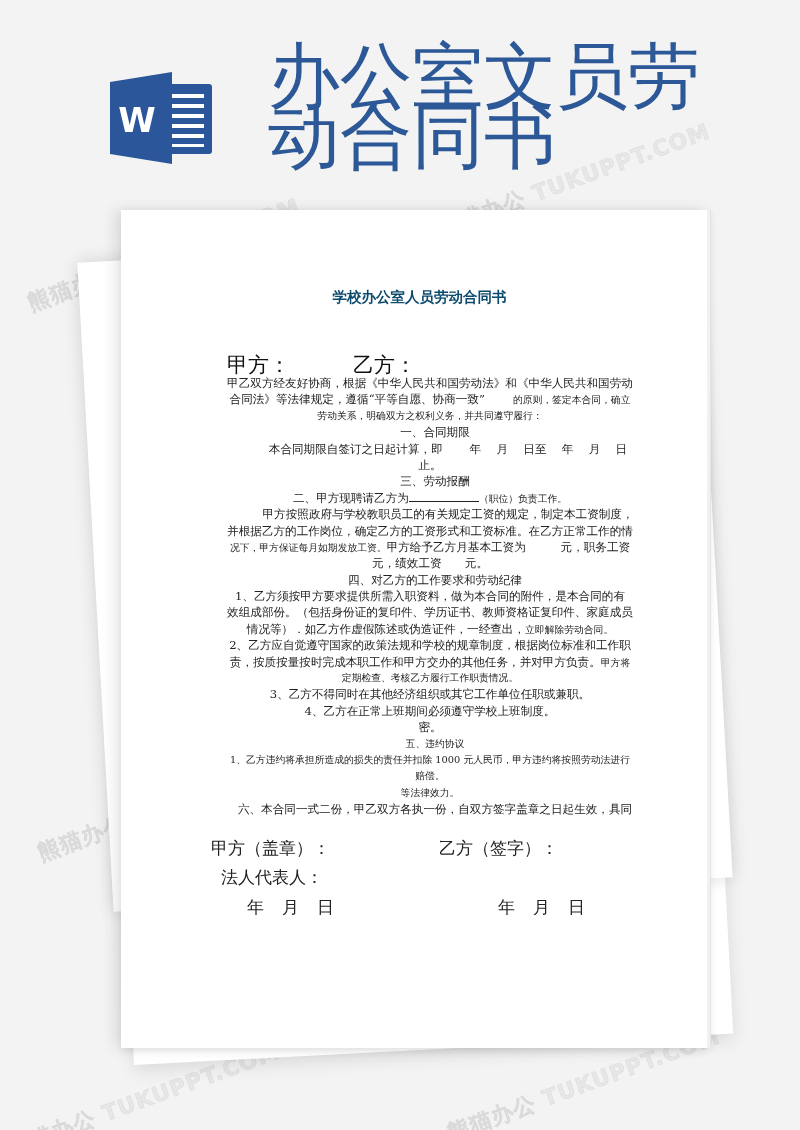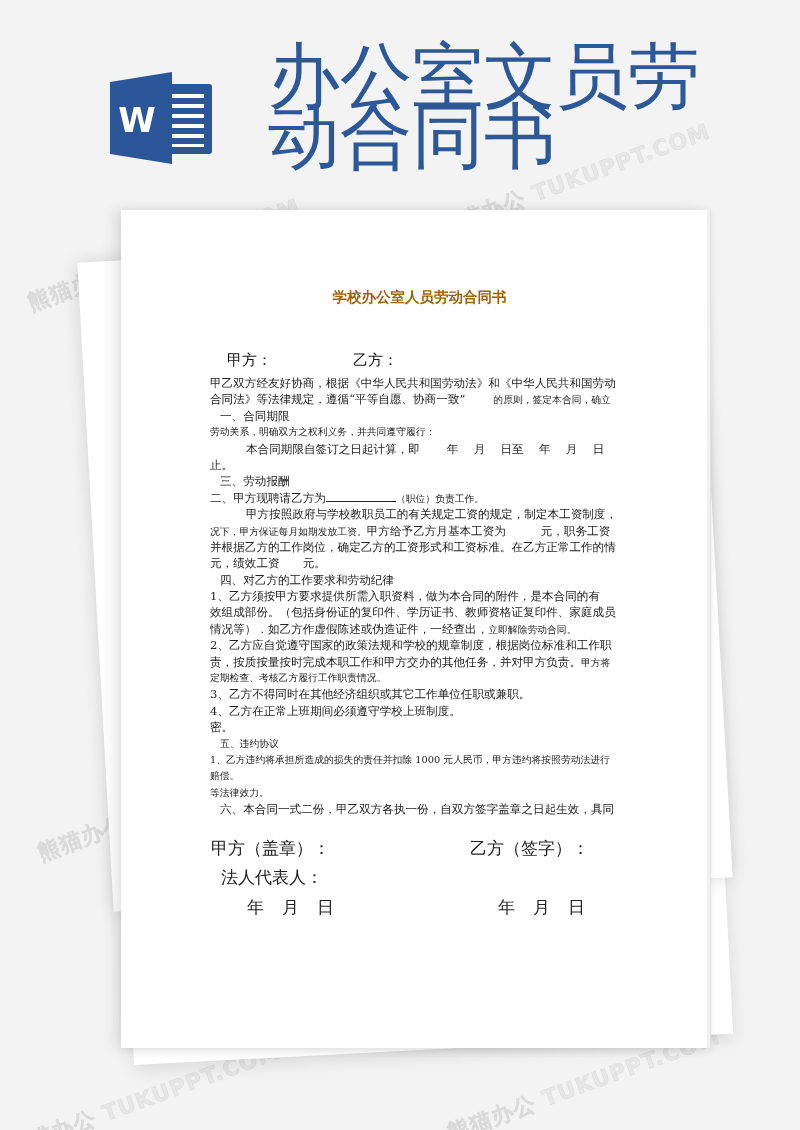--- a/index.html
+++ b/index.html
@@ -44,49 +44,49 @@
     .front-page::after {
       content: ""; position: absolute; right: -3px; top: 0; width: 3px; height: 100%;
       background: #f1f1f1; border-right: 1px solid #e4e4e4;
     }
 
     
     .doc { position: absolute; left: 0; top: 0; width: 100%; height: 100%; }
     .doc-title {
       position: absolute; left: 0; top: 78px; width: 100%; text-align: center;
       font-family: "DejaVu Sans", "Liberation Sans", sans-serif;
-      font-weight: bold; font-size: 14.5px; color: #a16207;
+      font-weight: bold; font-size: 14.5px; color: #0c4a6e;
       padding-left: 10px;
     }
     .parties {
       position: absolute; left: 106px; top: 141px;
-      font-size: 15px; color: #111;
+      font-size: 21px; color: #111;
       font-family: "DejaVu Sans", "Liberation Sans", sans-serif;
     }
     .parties .party-b { position: absolute; left: 126px; top: 0; white-space: nowrap; }
     .parties .party-a { white-space: nowrap; }
 
     .body-text {
       position: absolute; left: 89px; top: 165px; width: 440px;
-      font-size: 11.6px; line-height: 16.4px; color: #222;
+      font-size: 11.6px; line-height: 16.4px; color: #222; text-align: center;
     }
     .line { white-space: nowrap; height: 16.4px; position: relative; }
     .small { font-size: 9.8px; }
     .ind1 { padding-left: 10px; }
     .ind3 { padding-left: 36px; }
     .underline-blank {
       display: inline-block; width: 70px; border-bottom: 1px solid #222;
       height: 11px; vertical-align: baseline;
     }
 
     .sign {
       position: absolute; font-size: 17px; color: #222; white-space: nowrap;
     }
     .sign-a { left: 90px; top: 627px; }
-    .sign-b { left: 318px; top: 627px; margin-left: 31px; }
+    .sign-b { left: 318px; top: 627px; }
     .sign-rep { left: 100px; top: 656px; }
     .date-a { left: 126px; top: 686px; word-spacing: 14px; }
     .date-b { left: 377px; top: 686px; word-spacing: 14px; }
     .date-a span, .date-b span { margin-right: 18px; }
 
     
     .wm {
       position: absolute; font-family: "DejaVu Sans", "Liberation Sans", sans-serif;
       font-weight: bold; font-size: 22px; color: rgba(200,200,200,0.28);
       transform: rotate(-20deg); white-space: nowrap; pointer-events: none;
@@ -130,33 +130,33 @@
     <div class="parties">
       <span class="party-a">甲方：</span>
       <span class="party-b">乙方：</span>
     </div>
 
     <div class="body-text">
       <div class="line">甲乙双方经友好协商，根据《中华人民共和国劳动法》和《中华人民共和国劳动</div>
       <div class="line">
         <span>合同法》等法律规定，遵循“平等自愿、协商一致”</span><span class="small" style="margin-left:28px;">的原则，签定本合同，确立</span>
       </div>
+      <div class="line small">劳动关系，明确双方之权利义务，并共同遵守履行：</div>
       <div class="line ind1">一、合同期限</div>
-      <div class="line small">劳动关系，明确双方之权利义务，并共同遵守履行：</div>
       <div class="line ind3">本合同期限自签订之日起计算，即　　 年　 月　 日至　 年　 月　 日</div>
       <div class="line">止。</div>
       <div class="line ind1">三、劳动报酬</div>
       <div class="line">
         <span>二、甲方现聘请乙方为</span><span class="underline-blank"></span><span class="small">（职位）负责工作。</span>
       </div>
       <div class="line ind3">甲方按照政府与学校教职员工的有关规定工资的规定，制定本工资制度，</div>
+      <div class="line">并根据乙方的工作岗位，确定乙方的工资形式和工资标准。在乙方正常工作的情</div>
       <div class="line">
         <span class="small">况下，甲方保证每月如期发放工资。</span><span>甲方给予乙方月基本工资为　　　元，职务工资</span>
       </div>
-      <div class="line">并根据乙方的工作岗位，确定乙方的工资形式和工资标准。在乙方正常工作的情</div>
       <div class="line">元，绩效工资　　元。</div>
       <div class="line ind1">四、对乙方的工作要求和劳动纪律</div>
       <div class="line">1、乙方须按甲方要求提供所需入职资料，做为本合同的附件，是本合同的有</div>
       <div class="line">效组成部份。（包括身份证的复印件、学历证书、教师资格证复印件、家庭成员</div>
       <div class="line">
         <span>情况等）．如乙方作虚假陈述或伪造证件，一经查出，</span><span class="small">立即解除劳动合同。</span>
       </div>
       <div class="line">2、乙方应自觉遵守国家的政策法规和学校的规章制度，根据岗位标准和工作职</div>
       <div class="line">
         <span>责，按质按量按时完成本职工作和甲方交办的其他任务，并对甲方负责。</span><span class="small">甲方将</span>

